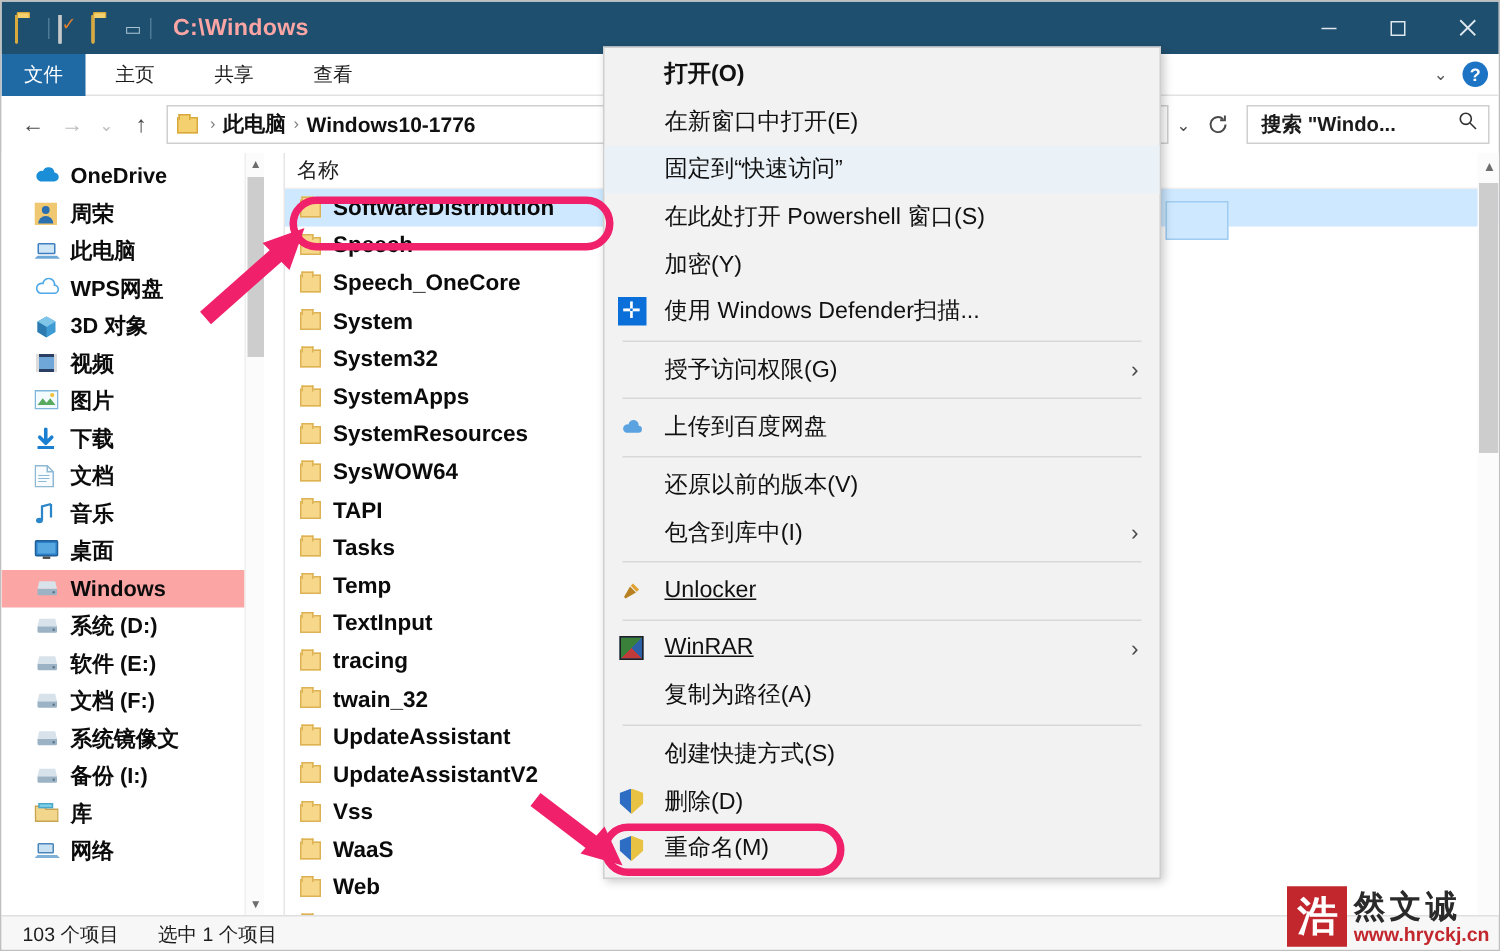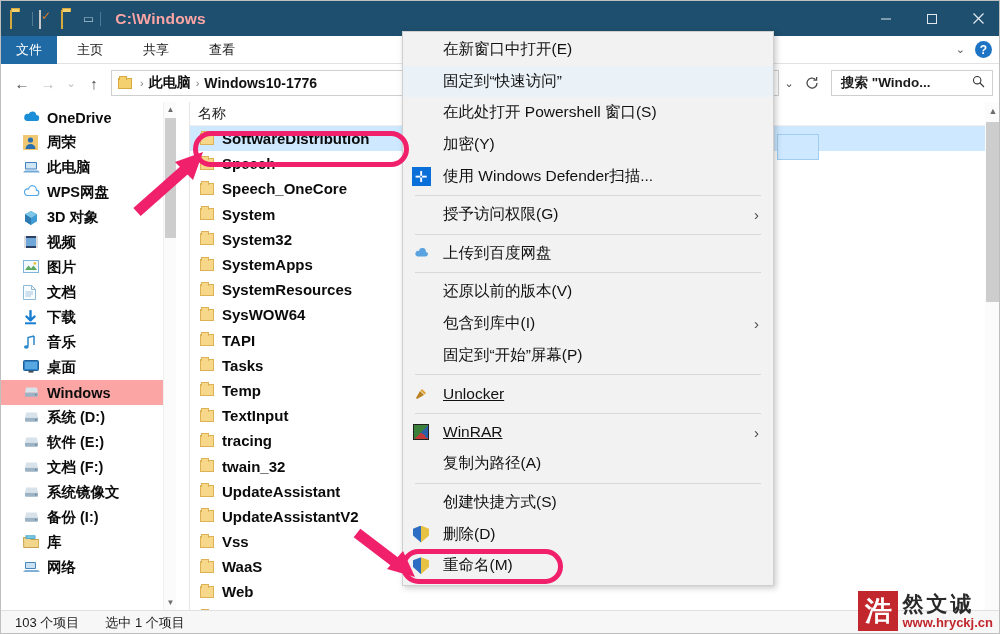--- a/index.html
+++ b/index.html
@@ -385,39 +385,39 @@
           </div>
           <div class="nav-item">
             <span class="nav-ico"><svg width="16" height="13" viewBox="0 0 16 13">
                 <rect x="0.5" y="0.5" width="15" height="12" fill="#f4fbff" stroke="#7fb5d8"></rect>
                 <path d="M2 10l3.5-4.5L8 8.5l2.5-3L14 10z" fill="#59a95e"></path>
                 <circle cx="11.8" cy="3.4" r="1.4" fill="#ecc23e"></circle>
               </svg></span>
             <span>图片</span>
           </div>
           <div class="nav-item">
+            <span class="nav-ico"><svg width="15" height="15" viewBox="0 0 15 15">
+                <path d="M7.5 1v7M3.5 6.5l4 4 4-4" fill="none" stroke="#1a7fd0" stroke-width="2.4" stroke-linecap="round" stroke-linejoin="round"></path>
+                <line x1="2" y1="13.3" x2="13" y2="13.3" stroke="#1a7fd0" stroke-width="2"></line>
+              </svg></span>
+            <span>下载</span>
+          </div>
+          <div class="nav-item">
             <span class="nav-ico"><svg width="13" height="15" viewBox="0 0 13 15">
                 <path d="M0.5 0.5h8l4 4v10H0.5z" fill="#f8fcff" stroke="#8fb8d4"></path>
                 <path d="M8.5 0.5v4h4" fill="none" stroke="#8fb8d4"></path>
                 <g stroke="#8fb8d4" stroke-width="0.8">
                   <line x1="2.5" y1="7" x2="10" y2="7"></line>
                   <line x1="2.5" y1="9" x2="10" y2="9"></line>
                   <line x1="2.5" y1="11" x2="8" y2="11"></line>
                 </g>
               </svg></span>
             <span>文档</span>
           </div>
           <div class="nav-item">
-            <span class="nav-ico"><svg width="15" height="15" viewBox="0 0 15 15">
-                <path d="M7.5 1v7M3.5 6.5l4 4 4-4" fill="none" stroke="#1a7fd0" stroke-width="2.4" stroke-linecap="round" stroke-linejoin="round"></path>
-                <line x1="2" y1="13.3" x2="13" y2="13.3" stroke="#1a7fd0" stroke-width="2"></line>
-              </svg></span>
-            <span>下载</span>
-          </div>
-          <div class="nav-item">
             <span class="nav-ico"><svg width="14" height="15" viewBox="0 0 14 15">
                 <path d="M11 1v9" stroke="#2a86c8" stroke-width="1.5" fill="none"></path>
                 <path d="M11 1L5 2.6v9" stroke="#2a86c8" stroke-width="1.5" fill="none"></path>
                 <ellipse cx="3.3" cy="12" rx="2.3" ry="1.8" fill="#2a86c8"></ellipse>
               </svg></span>
             <span>音乐</span>
           </div>
           <div class="nav-item">
             <span class="nav-ico"><svg width="16" height="13" viewBox="0 0 16 13">
                 <rect x="0.5" y="0.5" width="15" height="10" rx="1" fill="#2b80c8" stroke="#1f5f96"></rect>
@@ -583,20 +583,24 @@
         </div>
       <div class="selbox"></div>
       <div class="list-scroll">
         <div class="lsb-arrow">▲</div>
         <div class="sb-thumb" style="top:20px;height:180px;width:13px;left:1px;"></div>
       </div>
     </div>
   </div>
 
   <div class="ctxmenu" id="ctxmenu">
+      <div class="ctxitem bold">
+        <span class="ctx-icon"></span>
+        <span class="ctx-label">打开(O)</span>
+      </div>
       <div class="ctxitem">
         <span class="ctx-icon"></span>
         <span class="ctx-label">在新窗口中打开(E)</span>
       </div>
       <div class="ctxitem hover">
         <span class="ctx-icon"></span>
         <span class="ctx-label">固定到“快速访问”</span>
       </div>
       <div class="ctxitem">
         <span class="ctx-icon"></span>
@@ -629,24 +633,20 @@
       </div>
       <div class="ctxsep"></div>
       <div class="ctxitem">
         <span class="ctx-icon"></span>
         <span class="ctx-label">还原以前的版本(V)</span>
       </div>
       <div class="ctxitem">
         <span class="ctx-icon"></span>
         <span class="ctx-label">包含到库中(I)</span>
         <span class="ctx-arrow">›</span>
-      </div>
-      <div class="ctxitem">
-        <span class="ctx-icon"></span>
-        <span class="ctx-label">固定到“开始”屏幕(P)</span>
       </div>
       <div class="ctxsep"></div>
       <div class="ctxitem ul">
         <span class="ctx-icon">
           <svg width="14" height="14" viewBox="0 0 14 14">
             <path d="M8 2l4 4-1.5 1.5L6.5 3.5z" fill="#e0a030"></path>
             <path d="M6 4L2 11l1 1 7-4z" fill="#b88020"></path>
           </svg>
         </span>
         <span class="ctx-label">Unlocker</span>

